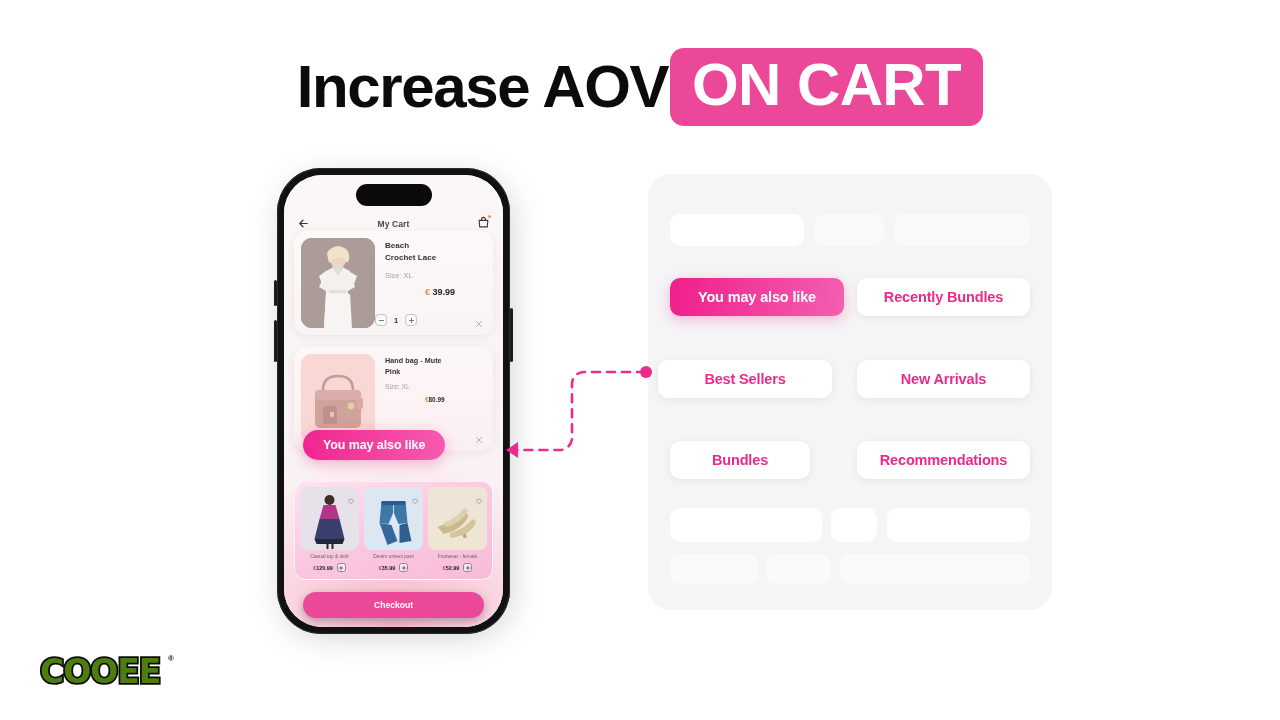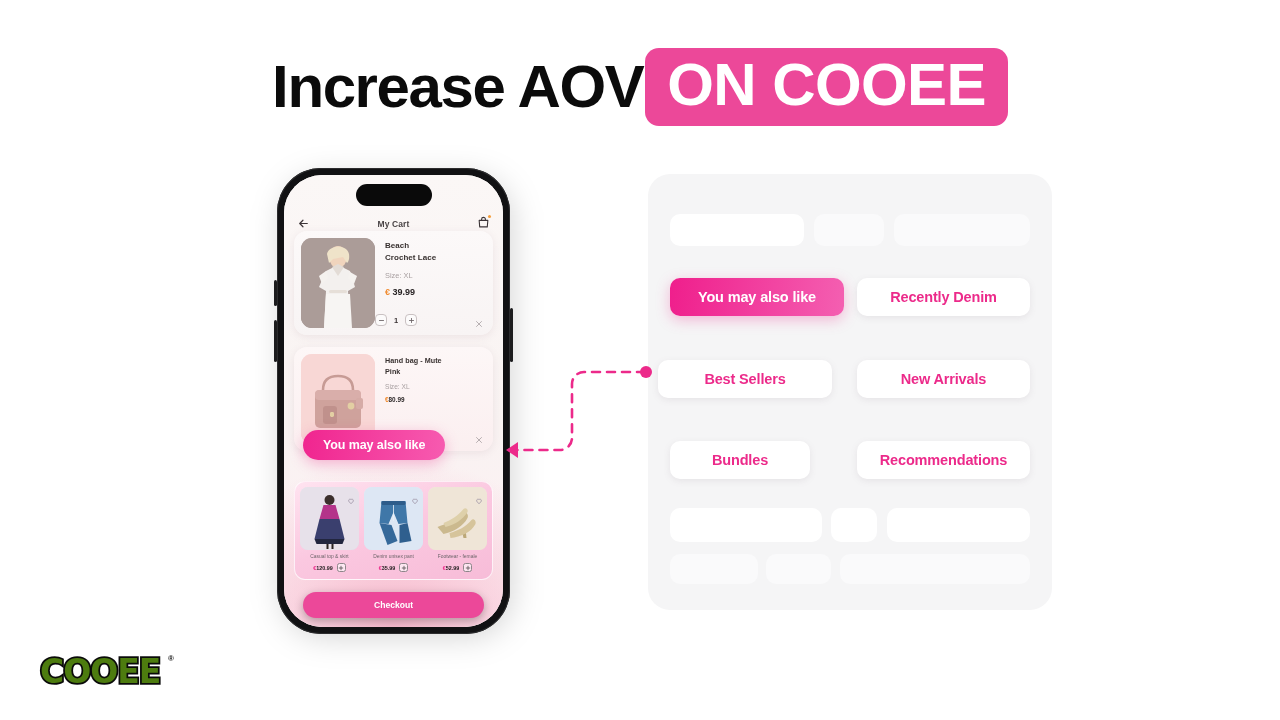--- a/index.html
+++ b/index.html
@@ -97,21 +97,21 @@
 
   .ci-thumb { width: 74px; height: 90px; border-radius: 11px; overflow: hidden; position: relative; flex: 0 0 auto; }
   .thumb-dress { background: linear-gradient(160deg,#b3a5a2 0%, #a3938f 45%, #9d8c88 100%); }
   .thumb-bag { background: linear-gradient(160deg,#fbe2e0 0%, #f7d4d2 55%, #f3cbc9 100%); }
 
   .ci-info { flex: 1; padding-left: 10px; padding-top: 2px; position: relative; }
   .ci-name { font-size: 7.2px; font-weight: 600; color: #37302f; line-height: 10.5px; letter-spacing: 0.05px; }
   .c1 .ci-name { font-size: 8px; line-height: 12px; }
   .ci-size { font-size: 7.4px; color: #a79fa0; margin-top: 7px; }
   .c2 .ci-size { font-size: 6.6px; margin-top: 6px; }
-  .ci-price { margin-top: 7px; font-size: 9px; font-weight: 700; color: #241f20; }
+  .ci-price { margin-top: 7px; font-size: 9px; font-weight: 700; color: #241f20; margin-left: 40px; }
   .c2 .ci-price { font-size: 6.4px; margin-top: 6px; }
   .eur { color: #f08a2e; font-weight: 700; }
 
   .ci-qty { position: absolute; left: 0; bottom: 2px; display: flex; align-items: center; gap: 6px; }
   .qbtn {
     width: 12px; height: 12px; border: 1px solid #c9c1c2; border-radius: 4px;
     display: flex; align-items: center; justify-content: center;
     color: #6c6466; background: rgba(255,255,255,0.55);
   }
   .qbtn svg { width: 7px; height: 7px; }
@@ -210,21 +210,21 @@
     position: absolute; left: 168px; top: 654px;
     font-size: 8px; color: #0a0a0a; font-weight: 700;
   }
 </style>
 </head>
 <body>
 
 <div id="stage">
 
   <div class="headline">
-    <span class="hl-dark">Increase AOV</span><span class="hl-chip">ON COOEE</span>
+    <span class="hl-dark">Increase AOV</span><span class="hl-chip">ON CART</span>
   </div>
 
   <div class="phone-wrap">
     <div class="phone-shadow"></div>
     <div class="phone-frame">
       <div class="phone-side side-1"></div>
       <div class="phone-side side-2"></div>
       <div class="phone-side side-3"></div>
 
       <div class="phone-screen">
@@ -429,21 +429,21 @@
     <circle cx="166" cy="12" r="6" fill="#ec2a8a"></circle>
     <path d="M26 90 L38 82 L38 98 Z" fill="#ec2a8a"></path>
   </svg>
 
   <div class="panel">
     <div class="sk" style="left:22px;  top:40px;  width:134px; height:32px;"></div>
     <div class="sk dim" style="left:166px; top:40px;  width:70px;  height:32px;"></div>
     <div class="sk dim" style="left:246px; top:40px;  width:136px; height:32px;"></div>
 
     <div class="pbtn active" style="left:22px;  top:104px; width:174px;">You may also like</div>
-    <div class="pbtn" style="left:209px; top:104px; width:173px;">Recently Denim</div>
+    <div class="pbtn" style="left:209px; top:104px; width:173px;">Recently Bundles</div>
 
     <div class="pbtn" style="left:10px;  top:186px; width:174px;">Best Sellers</div>
     <div class="pbtn" style="left:209px; top:186px; width:173px;">New Arrivals</div>
 
     <div class="pbtn" style="left:22px;  top:267px; width:140px;">Bundles</div>
     <div class="pbtn" style="left:209px; top:267px; width:173px;">Recommendations</div>
 
     <div class="sk" style="left:22px;  top:334px; width:152px; height:34px;"></div>
     <div class="sk" style="left:183px; top:334px; width:46px;  height:34px;"></div>
     <div class="sk" style="left:239px; top:334px; width:143px; height:34px;"></div>

